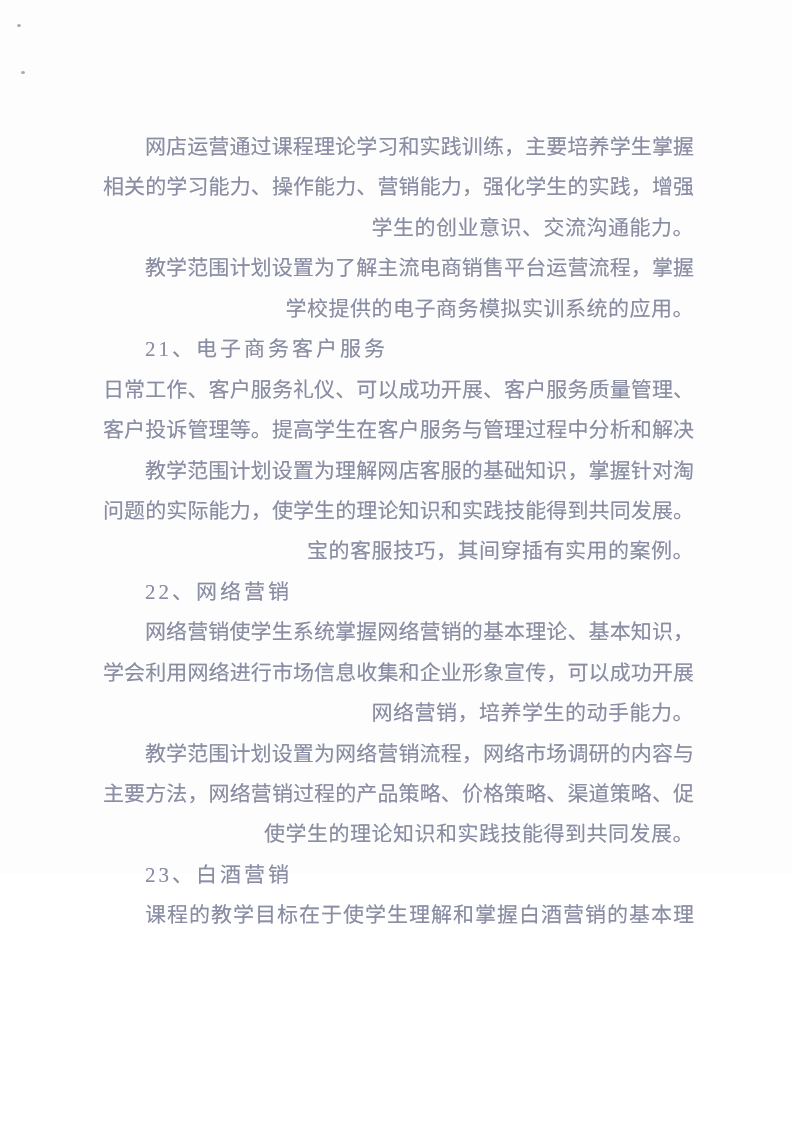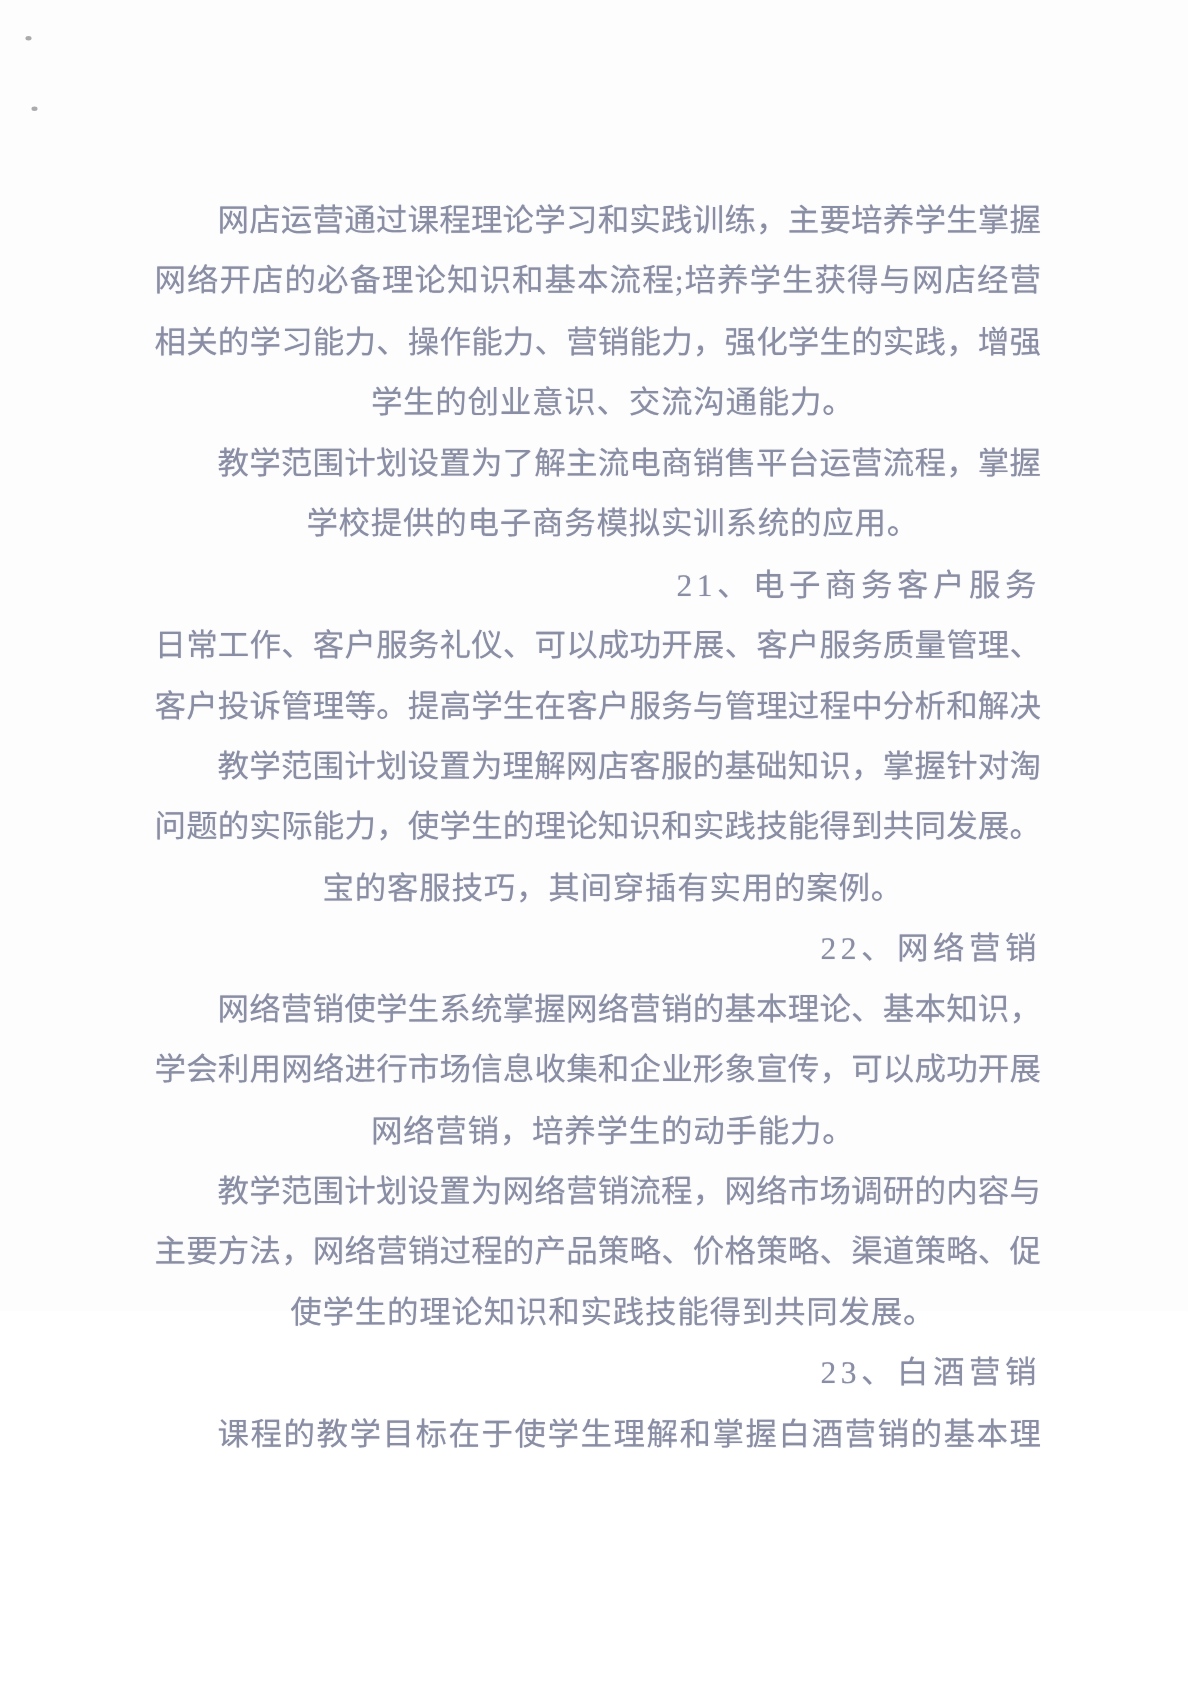--- a/index.html
+++ b/index.html
@@ -41,28 +41,28 @@
     text-align-last: justify;
   }
   
   .line.body {
     white-space: normal;
     text-align: justify;
     text-align-last: justify;
   }
   
   .line.last {
-    text-align: center;
+    text-align: right;
     letter-spacing: 0.5px;
     margin-left: 20px;
   }
   
   .line.heading {
     text-indent: 42px;
-    text-align: right;
+    text-align: left;
     letter-spacing: 3px;
   }
   .speck {
     position: absolute;
     width: 4px;
     height: 3px;
     border-radius: 50%;
     background: #8f8f93;
     opacity: 0.75;
   }
@@ -72,21 +72,20 @@
 
 <div class="page">
 
   <div>
       <div class="speck" style="left: 17px; top: 24px;"></div>
       <div class="speck" style="left: 21px; top: 71px;"></div>
     </div>
 
   <div class="text-block">
     <div class="line first">网店运营通过课程理论学习和实践训练，主要培养学生掌握</div>
-    <div class="line body">网络开店的必备理论知识和基本流程;培养学生获得与网店经营</div>
     <div class="line body">相关的学习能力、操作能力、营销能力，强化学生的实践，增强</div>
     <div class="line last">学生的创业意识、交流沟通能力。</div>
     <div class="line first">教学范围计划设置为了解主流电商销售平台运营流程，掌握</div>
     <div class="line last">学校提供的电子商务模拟实训系统的应用。</div>
     <div class="line heading">21、电子商务客户服务</div>
     <div class="line body">日常工作、客户服务礼仪、可以成功开展、客户服务质量管理、</div>
     <div class="line body">客户投诉管理等。提高学生在客户服务与管理过程中分析和解决</div>
     <div class="line first">教学范围计划设置为理解网店客服的基础知识，掌握针对淘</div>
     <div class="line body">问题的实际能力，使学生的理论知识和实践技能得到共同发展。</div>
     <div class="line last">宝的客服技巧，其间穿插有实用的案例。</div>

